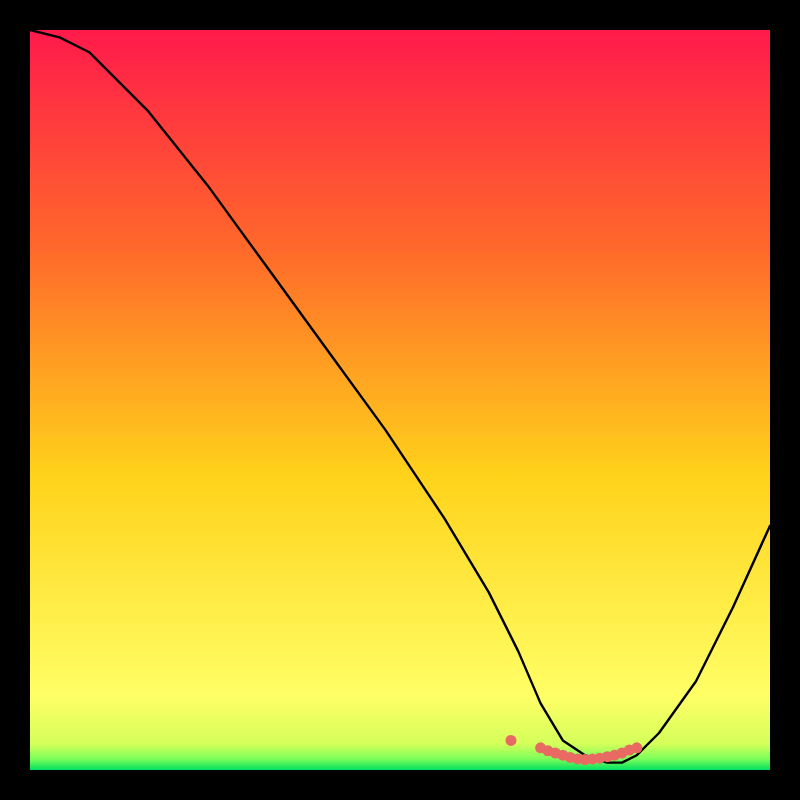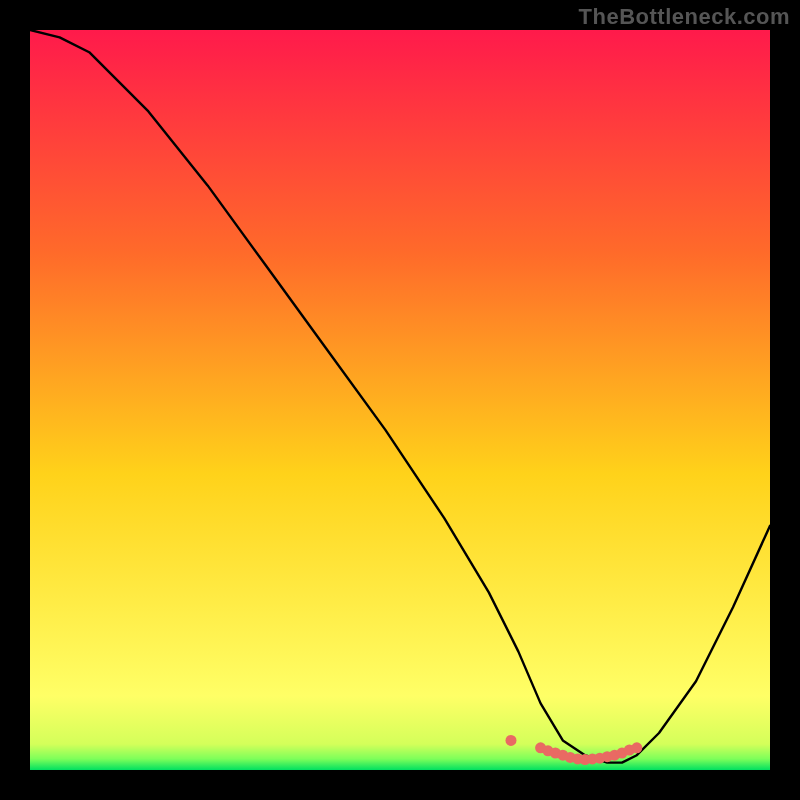--- a/index.html
+++ b/index.html
@@ -33,21 +33,20 @@
     left: 30px;
     width: 740px;
     height: 740px;
   }
   .plot svg { display: block; }
 </style>
 </head>
 <body>
 <div class="outer">
 
-  <div class="watermark">TheBottleneck.com</div>
 
   <div class="plot">
     <svg id="chart-svg" width="740" height="740" viewBox="0 0 740 740">
         <defs>
           <linearGradient id="bg" x1="0" y1="0" x2="0" y2="1">
             <stop offset="0%" stop-color="#ff1a4b"></stop>
             <stop offset="30%" stop-color="#ff6a2a"></stop>
             <stop offset="60%" stop-color="#ffd21a"></stop>
             <stop offset="90%" stop-color="#ffff66"></stop>
             <stop offset="96.5%" stop-color="#d4ff5a"></stop>

